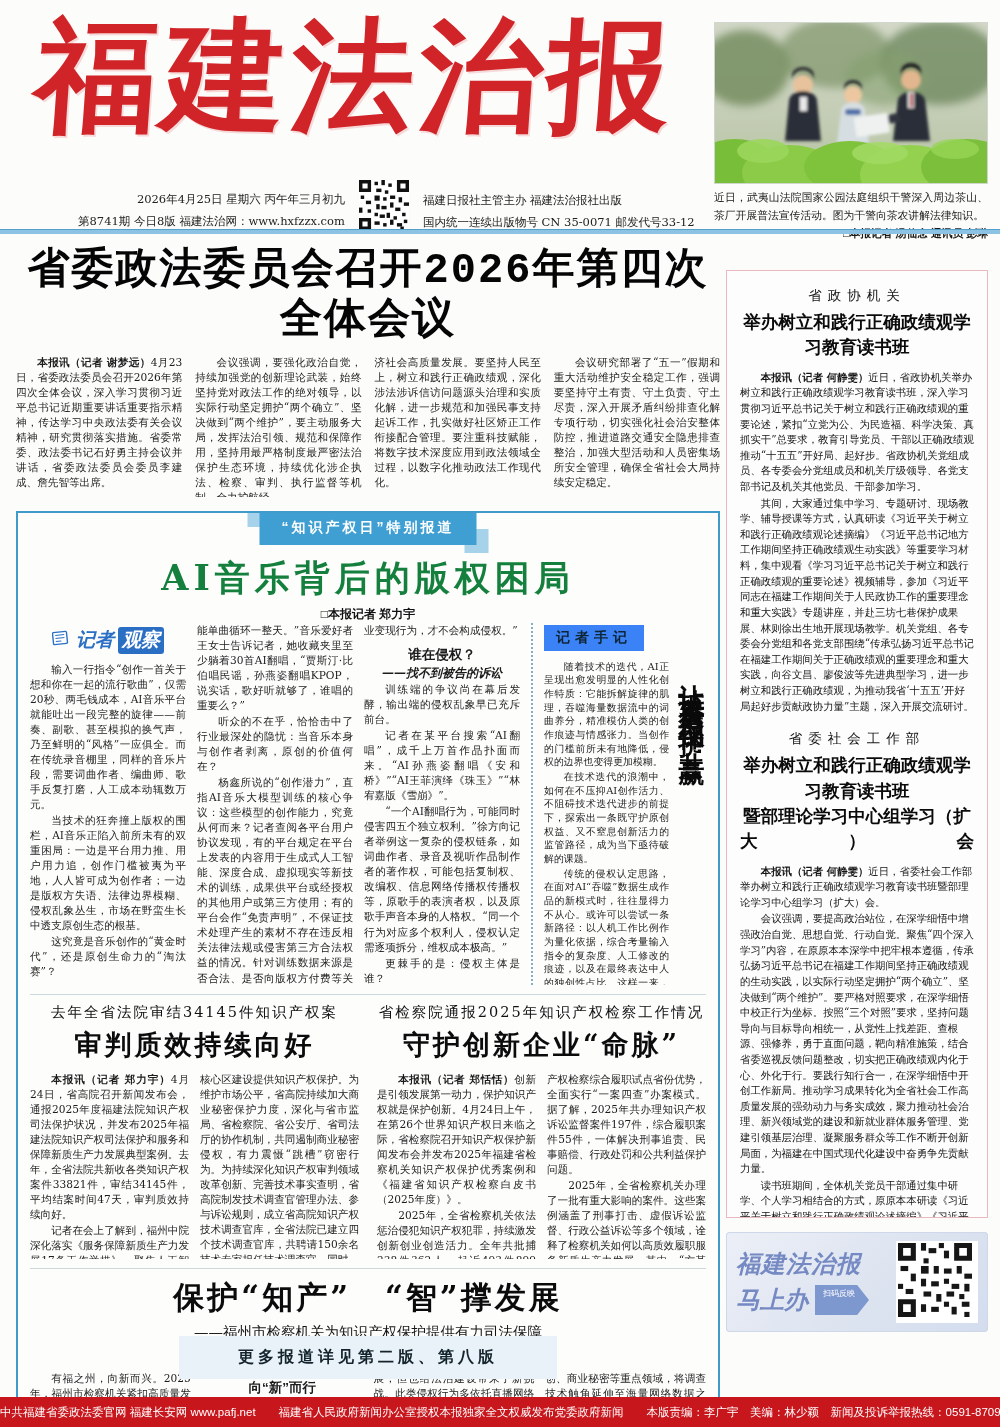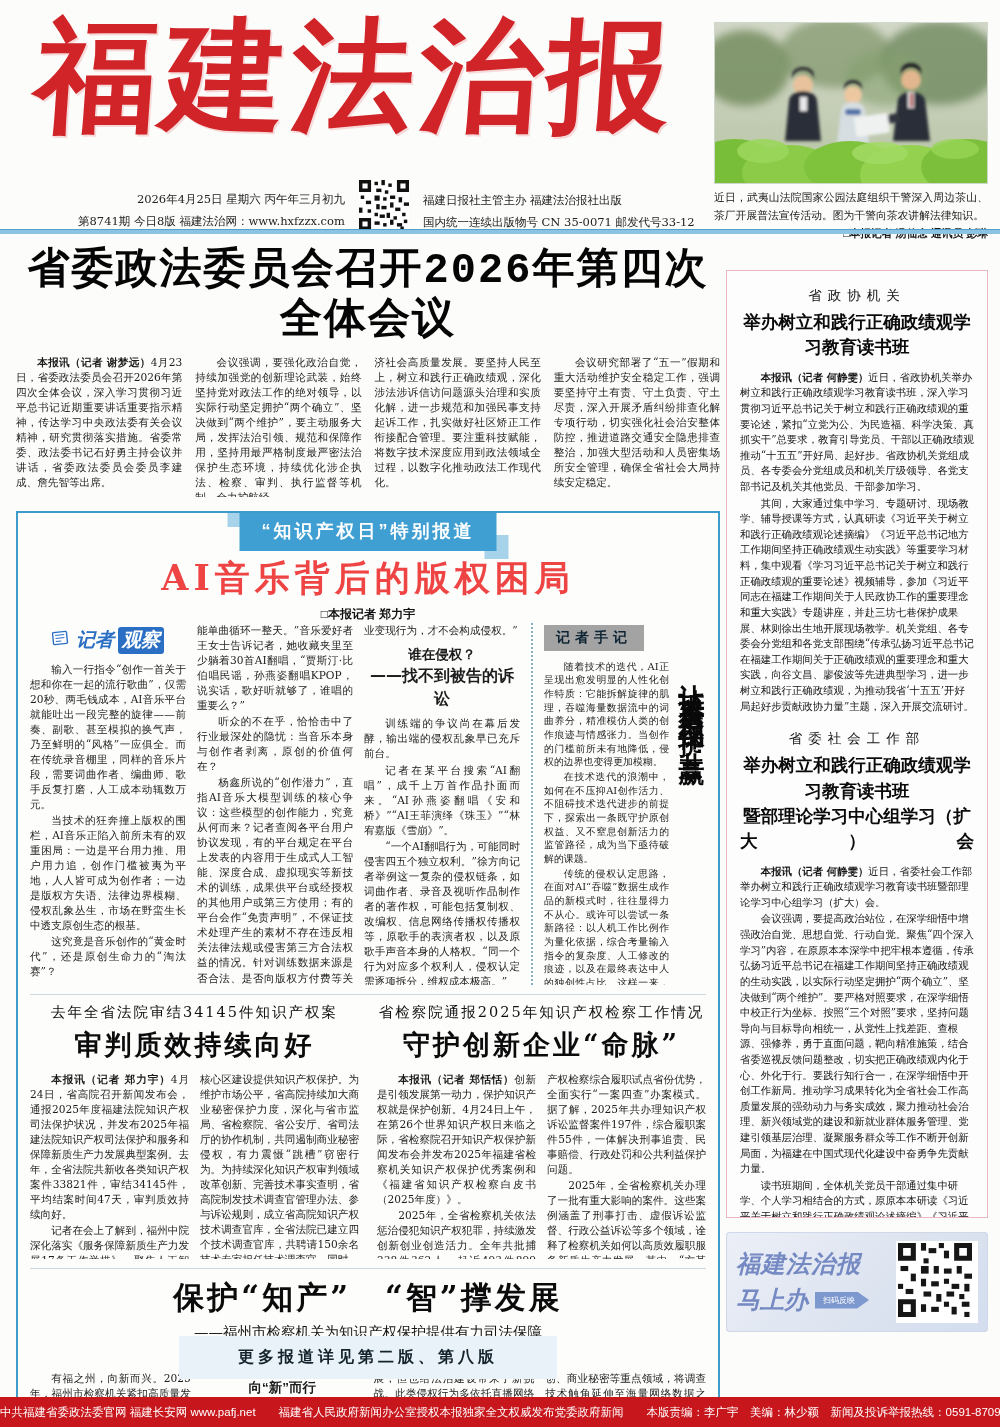--- a/index.html
+++ b/index.html
@@ -18,46 +18,46 @@
   .mast-photo svg{display:block;border:1px solid #cfd6cc;}
   .mast-photo figcaption{font-size:10.8px;line-height:1.65;text-align:justify;margin-top:5px;color:#1a1a1a;}
   .mast-photo .credit{display:block;text-align:right;font-weight:bold;font-family:"Liberation Sans",sans-serif;}
   .mast-rule{position:absolute;top:229px;left:0;width:100%;height:4px;background:#8cc3e2;border-top:1px solid #559fca;}
   
   .col-text{font-size:10.6px;line-height:1.42;text-align:justify;color:#1c1c1c;}
   .col-text p{margin:0 0 1px;text-indent:2em;}
   .col-text p.ni{text-indent:0;}
   .byline{ text-align:center;font-family:"Liberation Sans",sans-serif;font-weight:bold;font-size:12px;color:#111;}
   .subhead{text-align:center;font-weight:bold;font-size:13.5px;text-indent:0;margin:7px 0 1px;font-family:"Liberation Sans",sans-serif;}
-  .subhead-sub{text-align:center;font-weight:bold;font-size:16px;margin-bottom:6px;}
+  .subhead-sub{text-align:center;font-weight:bold;font-style:italic;font-size:12px;}
   
   .left-main{position:absolute;left:16px;top:244px;width:704px;}
   .lead-headline{margin:2px 0 8px;text-align:center;font-family:Liberation Mono, monospace;
         font-weight:900;font-size:42px;line-height:1.2;letter-spacing:2px;color:#050505;}
   .lead-cols{display:flex;gap:13px;height:142px;overflow:hidden;}
   .lcol{flex:1;}
   
   .special-box{position:relative;margin-top:14px;height:915px;box-sizing:border-box;
         border:2px solid #3f9cca;padding:8px 12px 0;overflow:hidden;background:#fdfdfc;}
   .banner-wrap{position:absolute;top:-2px;left:50%;transform:translateX(-50%);z-index:3;}
   .banner{position:relative;background:#3f9fd2;color:#fff;font-family:"Liberation Sans",sans-serif;
-        font-weight:bold;font-size:18px;letter-spacing:3px;padding:8px 22px;z-index:2;}
+        font-weight:bold;font-size:14px;letter-spacing:3px;padding:8px 22px;z-index:2;}
   .banner-deco{position:absolute;width:24px;height:24px;background:#a6d3ea;z-index:1;}
   .banner-deco.d1{left:-12px;top:-8px;}
   .banner-deco.d2{right:-12px;bottom:-8px;}
-  .ai-title{text-align:center;font-size:35px;font-weight:bold;letter-spacing:5px;margin:34px 0 4px;color:#ef4444;}
+  .ai-title{text-align:center;font-size:35px;font-weight:bold;letter-spacing:5px;margin:34px 0 4px;color:#15803d;}
   .ai-byline{margin-bottom:0;}
   .ai-row{display:flex;gap:11px;height:362px;overflow:hidden;}
   .acol{width:156px;flex:none;}
   .observer-badge{display:flex;align-items:center;justify-content:center;gap:4px;margin:4px 6px 8px;
         font-family:"Liberation Sans",sans-serif;font-style:italic;font-weight:bold;}
   .obs-t1{color:#2b6fc4;font-size:19px;}
   .obs-t2{color:#fff;background:#2b6fc4;font-size:19px;padding:0 4px;border-radius:3px;}
   .notes{flex:1;border-left:2px dotted #88aec2;padding-left:11px;position:relative;}
-  .notes-header{display:inline-block;background:#a3a3a3;color:#0e2433;font-family:"Liberation Sans",sans-serif;
+  .notes-header{display:inline-block;background:#3b82f6;color:#0e2433;font-family:"Liberation Sans",sans-serif;
         font-weight:bold;font-size:14px;letter-spacing:5px;padding:4px 12px;margin-top:2px;}
   .notes-flex{display:flex;gap:7px;margin-top:9px;}
   .notes-body{flex:1;font-size:9.9px;line-height:1.38;}
   .notes-body p{margin-bottom:1px;}
   .notes-vtitle{writing-mode:vertical-rl;font-family:"Liberation Sans",sans-serif;font-weight:bold;
         font-size:26px;letter-spacing:5px;line-height:1.15;color:#0a0a0a;padding-top:4px;flex:none;}
   .sep{border:none;border-top:1px solid #ccd8de;margin:9px 0 8px;}
   
   .mid-row{display:flex;gap:18px;height:256px;overflow:hidden;}
   .mid-article{flex:1;}
@@ -89,21 +89,21 @@
   .r-body p{margin:0 0 1px;text-indent:2em;}
   
   .promo{margin-top:14px;height:100px;border-radius:4px;display:flex;align-items:center;
         background:linear-gradient(135deg,#eceff7 0%,#dde4f0 55%,#d3ddee 100%);
         box-shadow:inset 0 0 0 1px #cfd8e8;padding:0 10px;gap:8px;box-sizing:border-box;}
   .promo-left{flex:1;}
   .promo-t1{font-family:"Liberation Sans",sans-serif;font-weight:900;font-style:italic;font-size:24px;color:#7589c2;letter-spacing:1px;}
   .promo-row{display:flex;align-items:center;gap:7px;margin-top:4px;}
   .promo-t2{font-family:"Liberation Sans",sans-serif;font-weight:900;font-style:italic;font-size:24px;color:#7589c2;}
   .promo-arrow{position:relative;display:inline-block;background:#7d97cf;color:#fff;font-size:8px;
-        font-family:"Liberation Sans",sans-serif;padding:3px 14px 3px 8px;clip-path:polygon(0 0,78% 0,100% 50%,78% 100%,0 100%);}
+        font-family:"Liberation Sans",sans-serif;padding:3px 14px 16px 8px;clip-path:polygon(0 0,78% 0,100% 50%,78% 100%,0 100%);}
   .promo-qr{width:78px;height:78px;flex:none;background:#fff;padding:2px;}
   
   .page-footer{position:absolute;left:0;bottom:0;width:100%;height:30px;background:#c8161d;}
   .page-footer div{color:#fff;font-size:11.5px;line-height:30px;text-align:center;
         font-family:"Liberation Sans",sans-serif;white-space:nowrap;}
   b{font-family:inherit;}
 </style>
 </head>
 <body>
 

